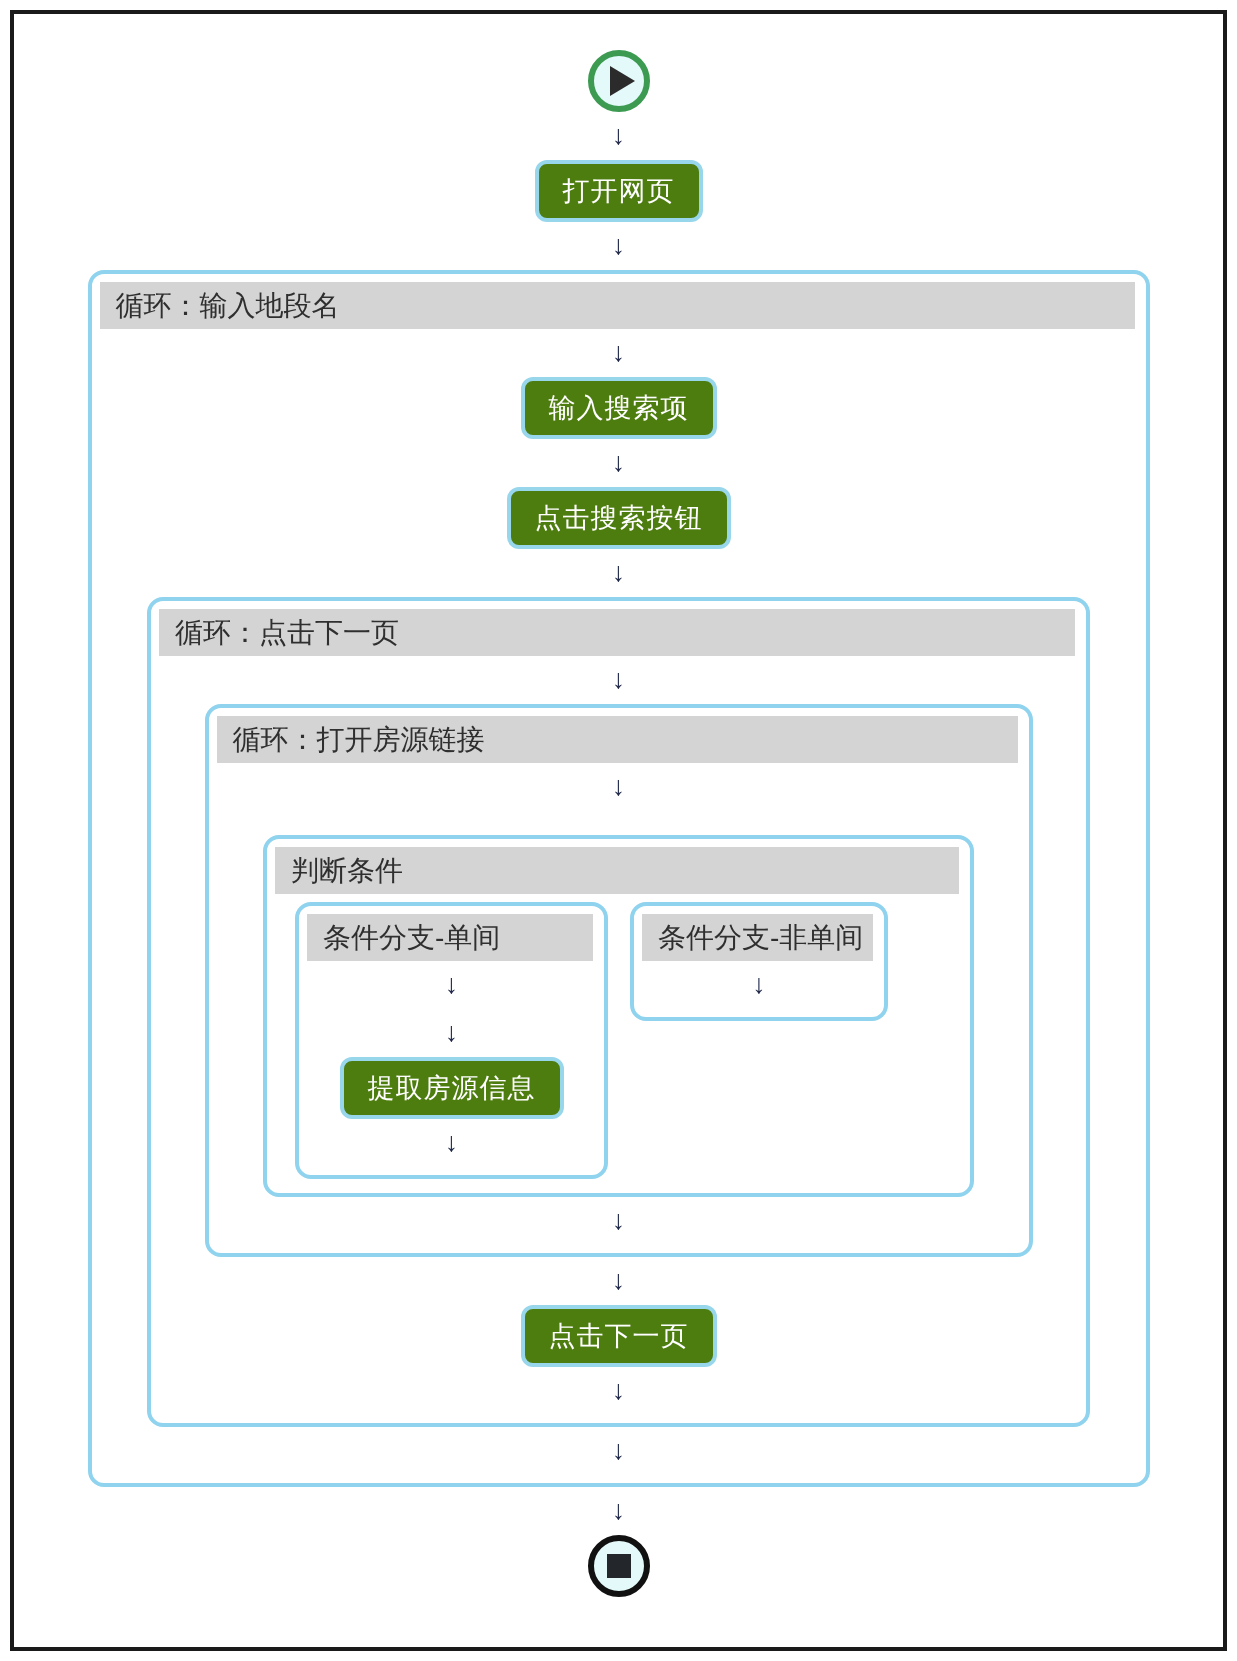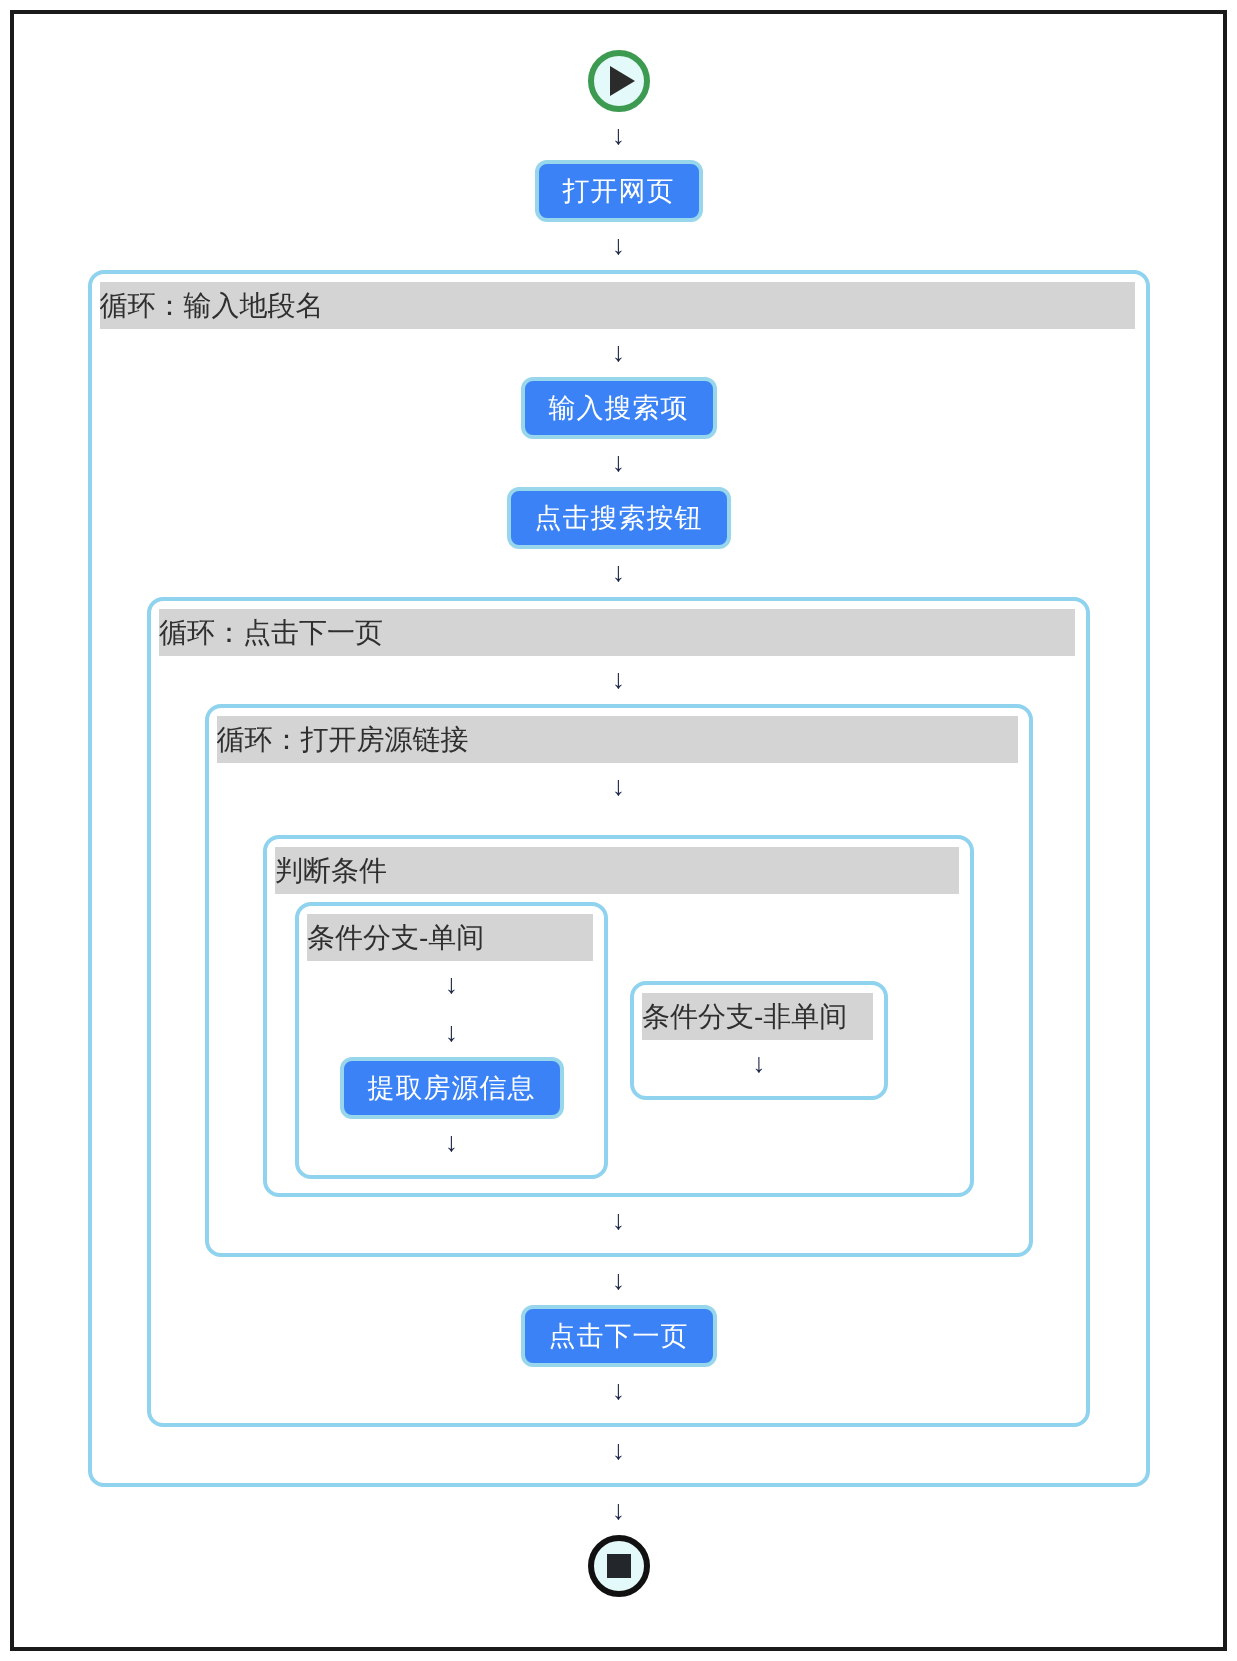--- a/index.html
+++ b/index.html
@@ -31,45 +31,45 @@
   .stop-sq{width:24px;height:24px;background:#23262b;}
   
   .arrow{
     height:32px;line-height:30px;margin:8px 0;
     font-size:27px;font-weight:bold;color:#20294a;text-align:center;
     user-select:none;
   }
   
   .node-btn{
     box-sizing:border-box;height:62px;
-    background:#3b82f6;border:4px solid #98d6ec;border-radius:12px;
+    background:#4d7c0f;border:4px solid #98d6ec;border-radius:12px;
     color:#ffffff;font-size:27px;letter-spacing:1px;
     display:flex;align-items:center;justify-content:center;
     padding:0 24px;white-space:nowrap;cursor:pointer;
   }
   
   .loop{
     box-sizing:border-box;background:#ffffff;
     border:4px solid #8fd3ee;border-radius:16px;
     display:flex;flex-direction:column;align-items:center;
     padding-bottom:8px;
   }
   .loop-header{
     align-self:stretch;box-sizing:border-box;
     margin:8px 11px 0 8px;height:47px;line-height:47px;
     background:#d4d4d4;color:#2f2f2f;font-size:28px;
-    padding-left:0;text-align:left;white-space:nowrap;overflow:hidden;
+    padding-left:16px;text-align:left;white-space:nowrap;overflow:hidden;
     cursor:pointer;
   }
   .loop1{width:1062px;}
   .loop2{width:943px;}
   .loop3{width:828px;}
   .cond{width:711px;padding-bottom:14px;margin-top:24px;}
   .branch-row{
-    align-self:stretch;display:flex;align-items:center;
+    align-self:stretch;display:flex;align-items:flex-start;
     gap:22px;margin:8px 0 0 28px;
   }
   .branch1{width:313px;}
   .branch2{width:258px;}
 </style>
 </head>
 <body>
 
 <div class="frame">
   <div class="flow">

